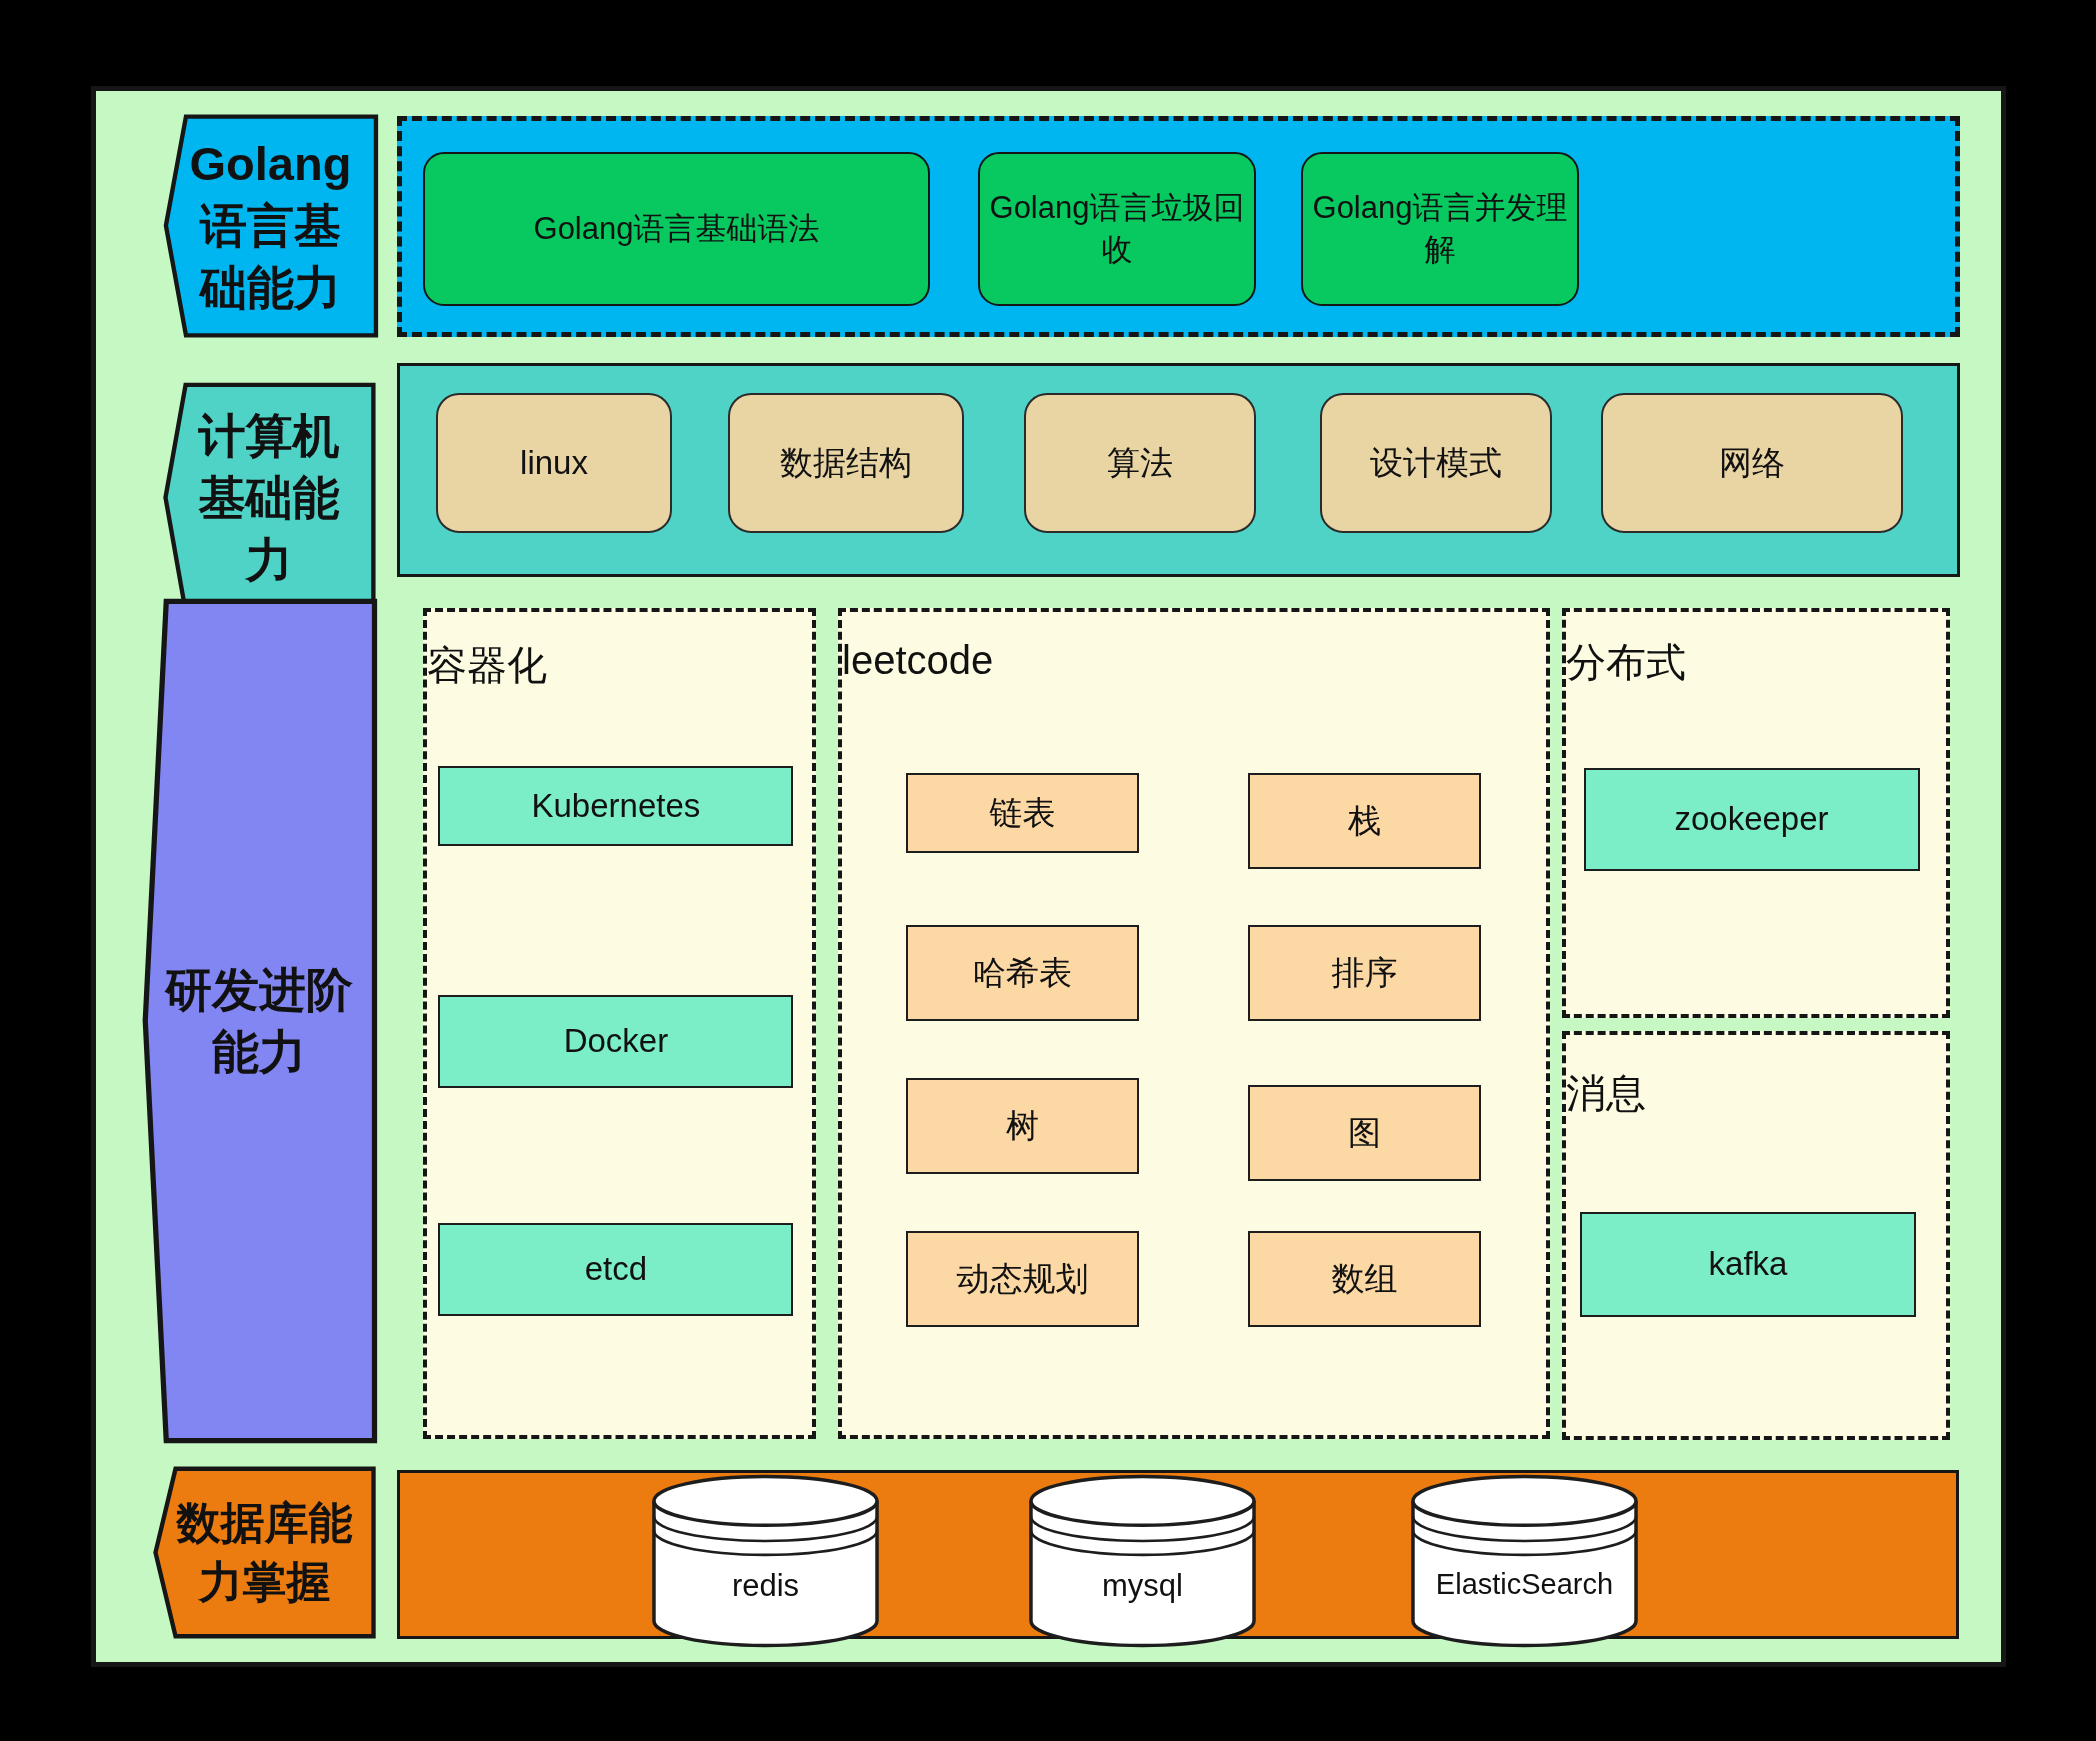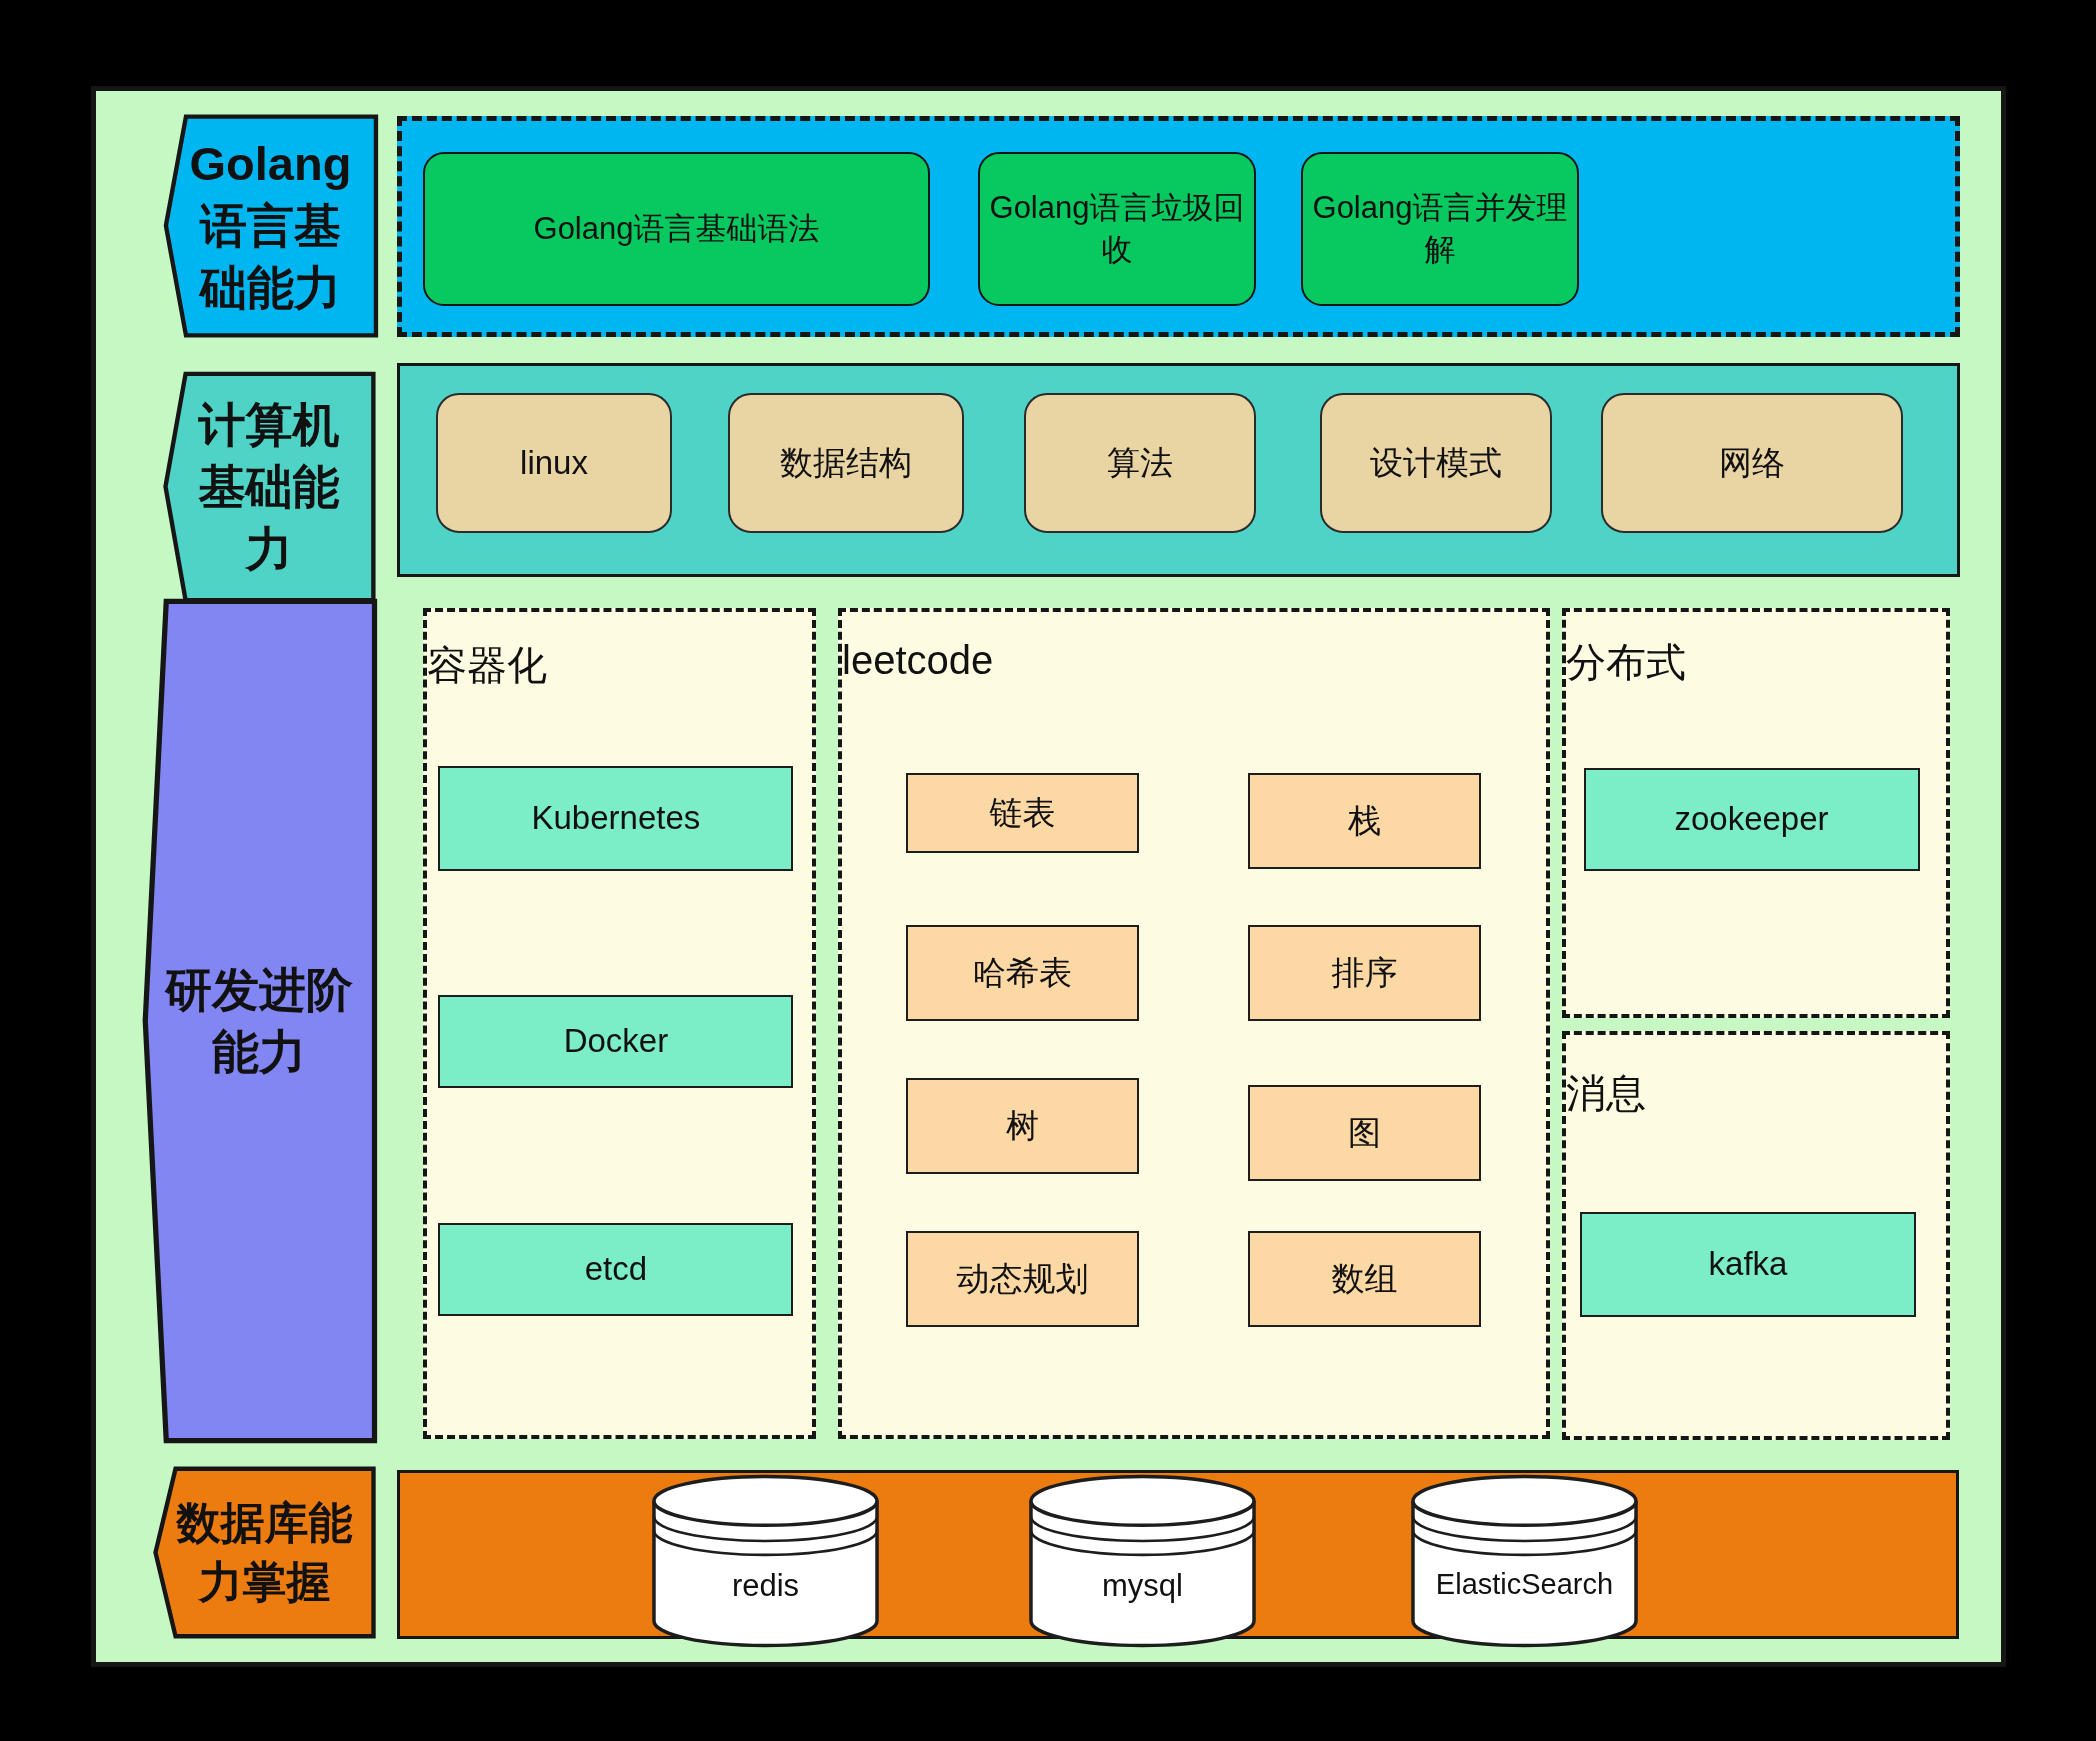--- a/index.html
+++ b/index.html
@@ -38,21 +38,21 @@
   </div>
 
   <div class="band band-blue" style="left:301px;top:25px;width:1563px;height:221px;">
     <div class="box green" style="left:21px;top:31px;width:507px;height:154px;">Golang语言基础语法</div>
     <div class="box green" style="left:576px;top:31px;width:278px;height:154px;">Golang语言垃圾回
 收</div>
     <div class="box green" style="left:899px;top:31px;width:278px;height:154px;">Golang语言并发理
 解</div>
   </div>
 
-  <div class="chev-wrap" style="left:66px;top:252px;width:214px;height:288px;">
+  <div class="chev-wrap" style="left:66px;top:263px;width:214px;height:288px;">
     <svg viewBox="0 0 245 265">
       <polygon points="27,3 242,3 242,262 27,262 4,132" style="fill:var(--row2_band,#4ed3c6);stroke:var(--border,#161616);stroke-width:5;"></polygon>
     </svg>
     <div class="chev-text" style="font-size:47px;">计算机
 基础能
 力</div>
   </div>
 
   <div class="band band-teal" style="left:301px;top:272px;width:1563px;height:214px;">
     <div class="box tan" style="left:36px;top:27px;width:236px;height:140px;">linux</div>
@@ -65,21 +65,21 @@
   <div class="chev-wrap" style="left:44px;top:507px;width:238px;height:846px;">
     <svg viewBox="0 0 272 969" preserveAspectRatio="none">
       <polygon points="30,4 268,4 268,965 30,965 6,484" style="fill:var(--row3_label,#8286f2);stroke:var(--border,#161616);stroke-width:6;"></polygon>
     </svg>
     <div class="chev-text" style="font-size:47px;">研发进阶
 能力</div>
   </div>
 
   <div class="group" style="left:327px;top:517px;width:393px;height:831px;">
     <div class="group-title" style="top:26px;">容器化</div>
-    <div class="box mint" style="left:11.4px;top:154px;width:355px;height:105px;">Kubernetes</div>
+    <div class="box mint" style="left:11.4px;top:154px;width:355px;height:80px;">Kubernetes</div>
     <div class="box mint" style="left:11.4px;top:383px;width:355px;height:93px;">Docker</div>
     <div class="box mint" style="left:11.4px;top:611px;width:355px;height:93px;">etcd</div>
   </div>
 
   <div class="group" style="left:742px;top:517px;width:712px;height:831px;">
     <div class="group-title" style="top:26px;">leetcode</div>
     <div class="box peach" style="left:64px;top:161px;width:233px;height:80px;">链表</div>
     <div class="box peach" style="left:406px;top:161px;width:233px;height:96px;">栈</div>
     <div class="box peach" style="left:64px;top:313px;width:233px;height:96px;">哈希表</div>
     <div class="box peach" style="left:406px;top:313px;width:233px;height:96px;">排序</div>

